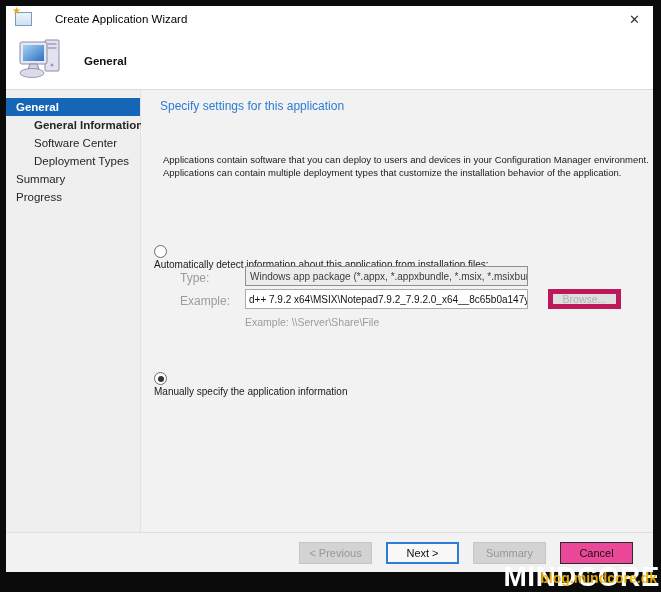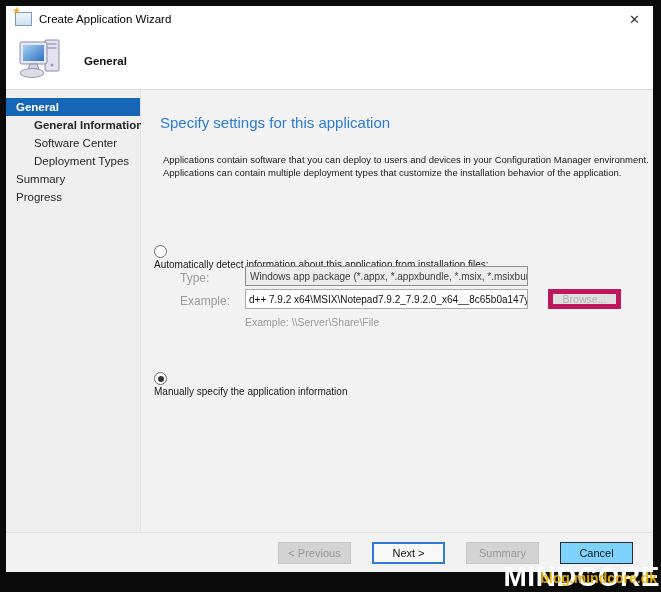--- a/index.html
+++ b/index.html
@@ -6,40 +6,40 @@
   .frame{position:relative;width:661px;height:592px;background:#0b0b0b;
          font-family:"Liberation Sans",sans-serif;overflow:hidden;}
   .window{position:absolute;left:6px;top:6px;width:647px;height:566px;
           background:#ffffff;display:flex;flex-direction:column;}
 
   
   .titlebar{height:26px;display:flex;align-items:center;padding:0 9px;background:#fff;flex:none;}
   .title-icon{position:relative;width:15px;height:12px;display:inline-block;
               background:linear-gradient(#eef4fb,#cfe0f0);border:1px solid #7a9cc0;flex:none;}
   .title-icon .star{position:absolute;left:-4px;top:-7px;color:#f2a71b;font-size:10px;line-height:10px;}
-  .title-text{font-size:11.5px;color:#000;margin-left:7px;flex:1;}
+  .title-text{font-size:11.5px;color:#000;margin-left:23px;flex:1;}
   .close-btn{font-size:13px;color:#333;padding:0 4px;cursor:default;}
 
   
   .header{height:57px;background:#fff;display:flex;align-items:center;flex:none;
           border-bottom:1px solid #dcdcdc;}
   .header-icon{margin-left:12px;flex:none;}
   .header-title{font-weight:bold;font-size:11.5px;color:#111;margin-left:20px;}
 
   
   .main{flex:1;display:flex;min-height:0;}
   .sidebar{width:134px;flex:none;background:#efefef;border-right:1px solid #e2e2e2;padding-top:8px;}
   .nav-item{height:18px;line-height:18px;font-size:11.5px;color:#262626;padding-left:10px;
             white-space:nowrap;cursor:default;}
   .nav-item.indent{padding-left:28px;}
   .nav-item.bold{font-weight:bold;}
   .nav-item.selected{background:#1666b8;color:#fff;font-weight:bold;}
 
   .content{flex:1;background:#f2f2f2;position:relative;font-size:10px;color:#1a1a1a;overflow:hidden;}
-  .page-heading{position:absolute;left:19px;top:24px;font-size:15px;color:#2b7cd4;}
+  .page-heading{position:absolute;left:19px;top:9px;font-size:12px;color:#2b7cd4;}
   .page-desc{position:absolute;left:22px;top:63px;line-height:13px;font-size:9.5px;white-space:nowrap;}
 
   .radio-row{position:absolute;display:flex;align-items:flex-start;flex-direction:column;}
   .radio{width:11px;height:11px;border:1px solid #6a6a6a;border-radius:50%;background:#fff;
          margin-right:6px;flex:none;position:relative;top:0px;}
   .radio.checked::after{content:"";position:absolute;left:2.5px;top:2.5px;width:6px;height:6px;
          border-radius:50%;background:#333;}
   .radio-label{line-height:13px;}
   #radio-auto{left:13px;top:155px;}
   #radio-manual{left:13px;top:282px;}
@@ -54,26 +54,26 @@
   .textinput{position:absolute;left:104px;top:199px;width:283px;height:20px;background:#fff;
          border:1px solid #ababab;font-size:10px;color:#111;display:flex;align-items:center;
          padding:0 3px;box-sizing:border-box;white-space:nowrap;overflow:hidden;}
   .browse-btn{position:absolute;left:407px;top:199px;width:73px;height:20px;background:#dfdfdf;
          border:5px solid #be185d;color:#b2b2b2;font-size:10.5px;display:flex;align-items:center;
          justify-content:center;box-sizing:border-box;}
   #example-text{position:absolute;left:104px;top:226px;color:#9b9b9b;font-size:10.5px;}
 
   
   .footer{height:39px;flex:none;border-top:1px solid #e0e0e0;background:#f2f2f2;
-          display:flex;align-items:center;justify-content:flex-end;padding-right:20px;gap:21px;}
+          display:flex;align-items:center;justify-content:flex-end;padding-right:20px;gap:14px;}
   .btn{width:73px;height:22px;font-size:11px;display:flex;align-items:center;justify-content:center;
        box-sizing:border-box;cursor:default;}
   .btn.disabled{background:#d3d3d3;border:1px solid #c6c6c6;color:#979797;}
   .btn.default{background:#f8f8f8;border:2px solid #2e7cd6;color:#111;}
-  .btn.normal{background:#7dd3fc;border:1px solid #2b2b2b;color:#111;}
+  .btn.normal{background:#ec4899;border:1px solid #2b2b2b;color:#111;}
 
   
   .watermark{position:absolute;right:1px;bottom:-2px;z-index:5;height:34px;}
   .wm-brand{font-size:28px;font-weight:bold;color:#ffffff;letter-spacing:0.5px;line-height:34px;}
   .wm-url{position:absolute;right:3px;top:10px;font-size:14px;font-weight:bold;color:#eab308;
           opacity:0.92;}
 </style>
 </head>
 <body>
 

